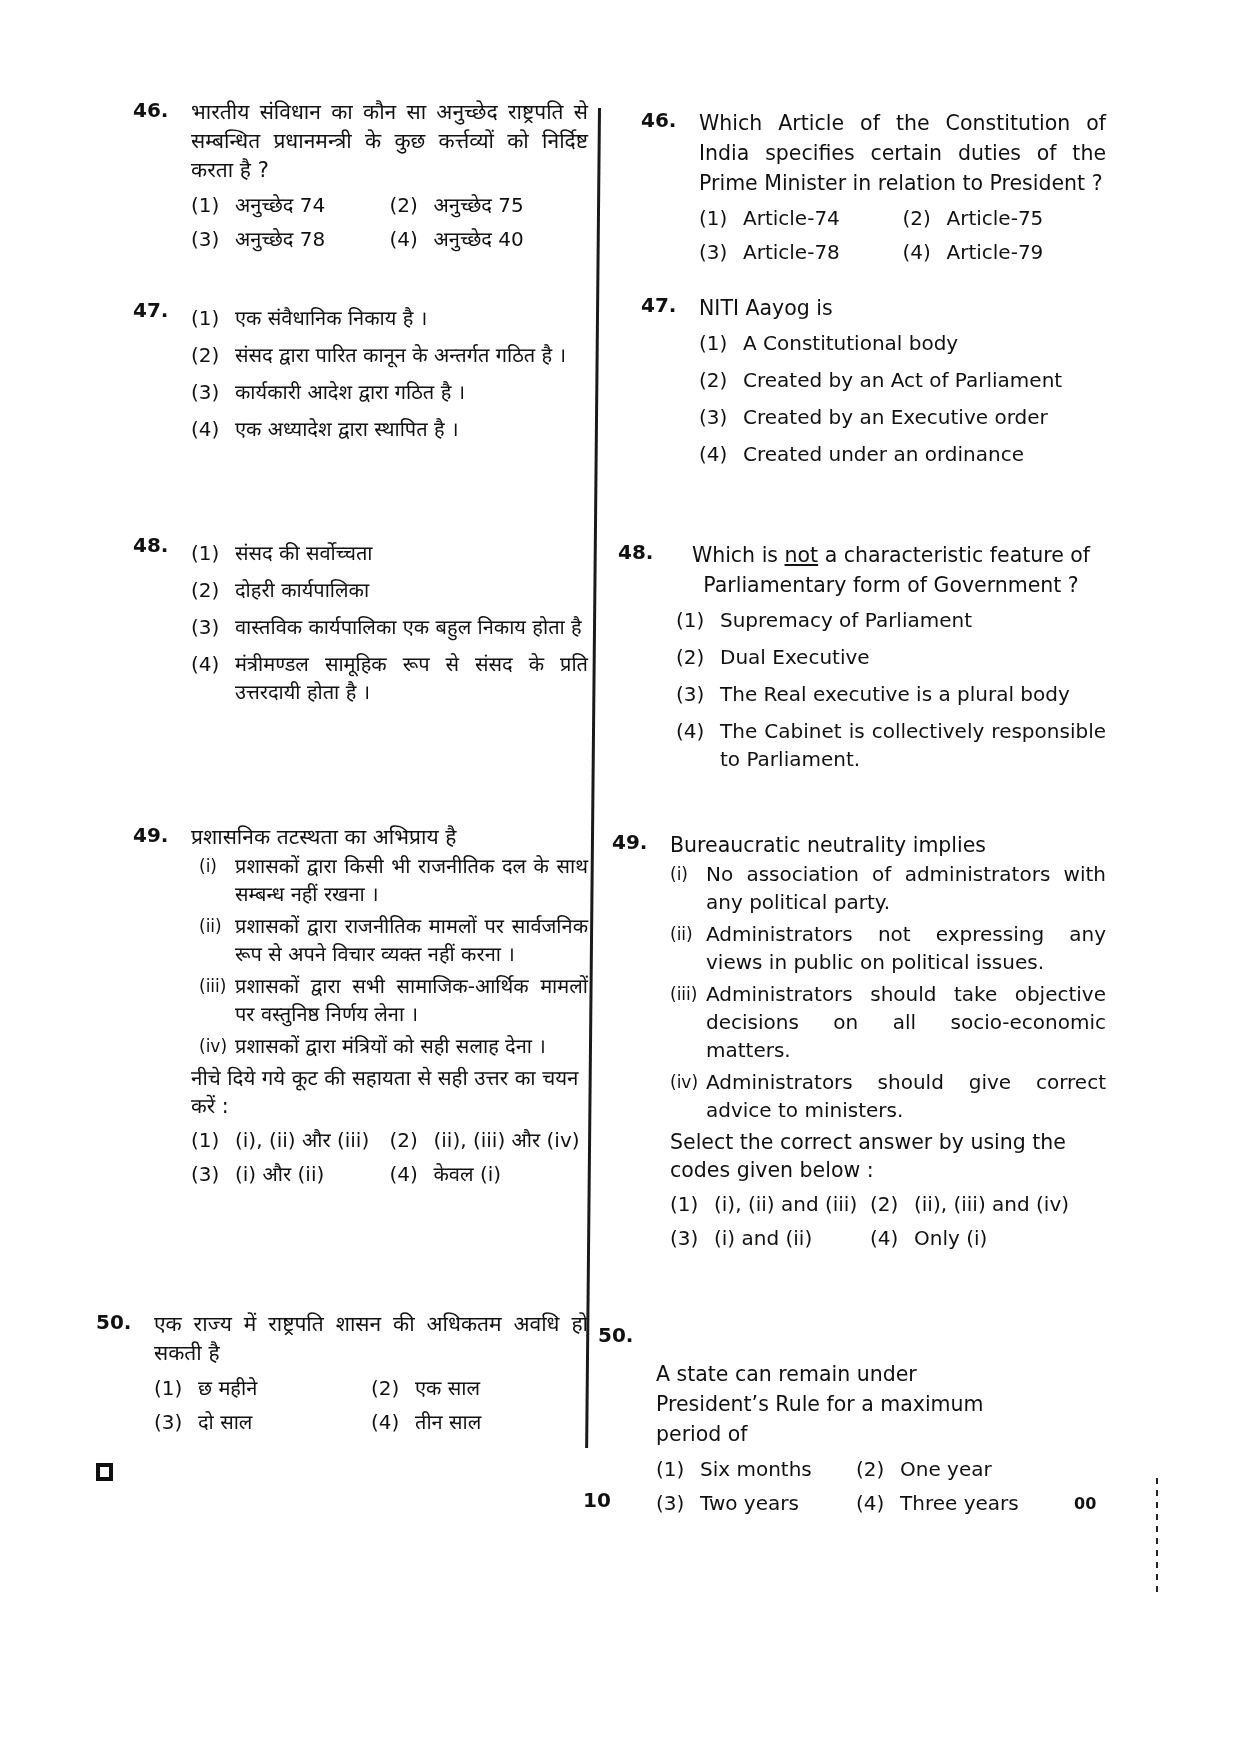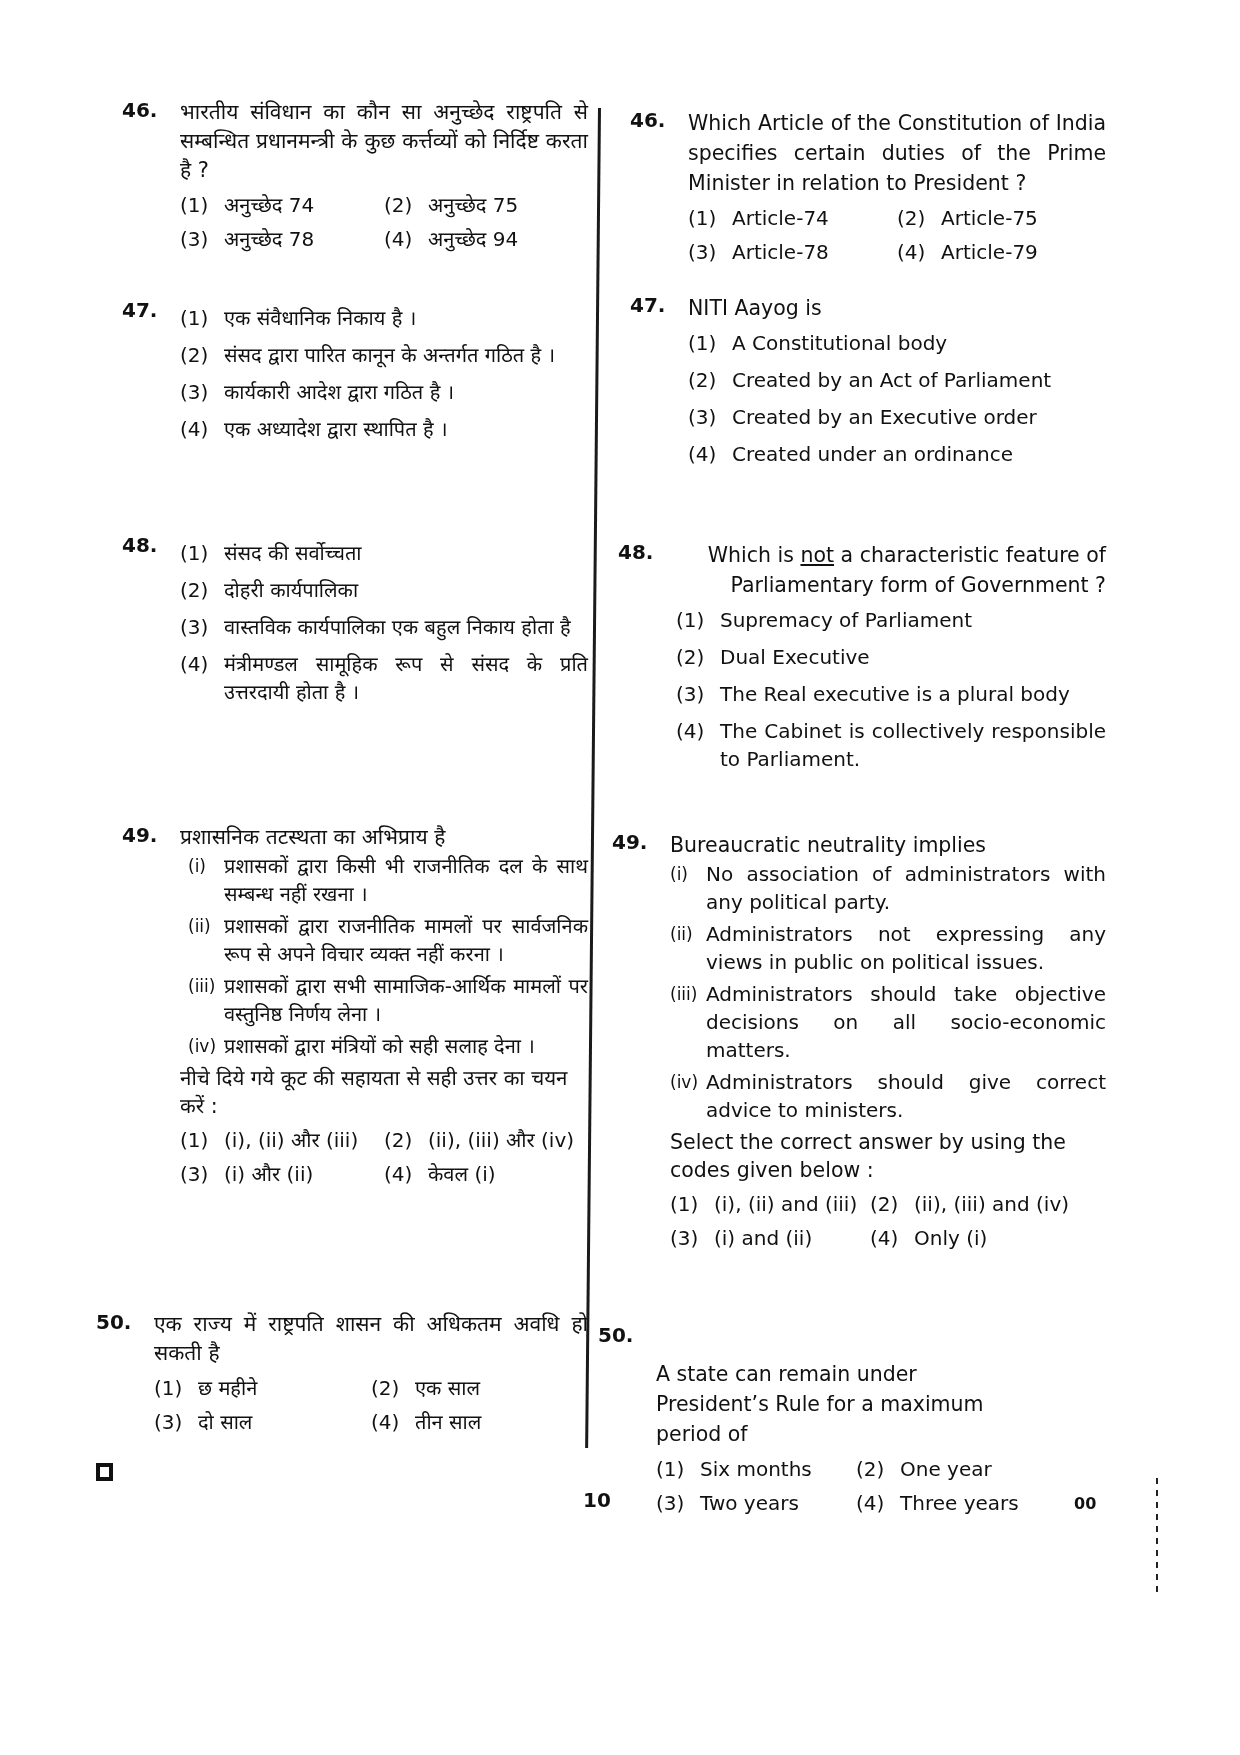--- a/index.html
+++ b/index.html
@@ -8,21 +8,21 @@
     color: #111111;
     font-family: "DejaVu Sans", "Liberation Sans", sans-serif;
   }
   .col { position: absolute; }
   .col-hi { left: 118px; width: 470px; top: 98px; }
   .col-en { left: 626px; width: 480px; top: 108px; }
   .divider {
     position: absolute; left: 598px; top: 108px; width: 3px; height: 1340px;
     background: #1a1a1a; transform: rotate(0.55deg); transform-origin: top left;
   }
-  .q { position: absolute; left: 4px; right: 0; }
+  .q { position: absolute; left: 15px; right: 0; }
   .qnum {
     position: absolute; left: 0; top: 0; font-weight: bold; font-size: 20px;
     font-family: "DejaVu Sans", sans-serif;
   }
   .qbody { margin-left: 58px; }
   .stem { font-size: 21px; line-height: 29px; text-align: justify; }
   .en .stem { font-size: 20.5px; line-height: 30px; }
   .opts-grid { display: grid; grid-template-columns: 1fr 1fr; row-gap: 6px; margin-top: 6px; }
   .opt { display: flex; font-size: 20px; line-height: 28px; }
   .opt .n { width: 44px; flex: none; }
@@ -62,21 +62,21 @@
         <div class="opt">
             <span class="n">(2)</span>
             <span class="t">अनुच्छेद 75</span>
           </div>
         <div class="opt">
             <span class="n">(3)</span>
             <span class="t">अनुच्छेद 78</span>
           </div>
         <div class="opt">
             <span class="n">(4)</span>
-            <span class="t">अनुच्छेद 94</span>
+            <span class="t">अनुच्छेद 40</span>
           </div>
       </div>
     </div>
   </div>
 
   <div class="q" style="top:200px;">
     <span class="qnum">47.</span>
     <div class="qbody">
       <div class="opts-list">
         <div class="opt">
@@ -243,21 +243,21 @@
             <span class="n">(4)</span>
             <span class="t">Created under an ordinance</span>
           </div>
       </div>
     </div>
   </div>
 
   <div class="q" style="top:432px; left:-8px;">
     <span class="qnum">48.</span>
     <div class="qbody">
-      <div class="stem" style="text-align:right;">
+      <div class="stem" style="text-align:center;">
         <span>Which is</span>
         <u>not</u>
         <span>a characteristic feature of Parliamentary form of Government ?</span>
       </div>
       <div class="opts-list">
         <div class="opt">
             <span class="n">(1)</span>
             <span class="t">Supremacy of Parliament</span>
           </div>
         <div class="opt">

